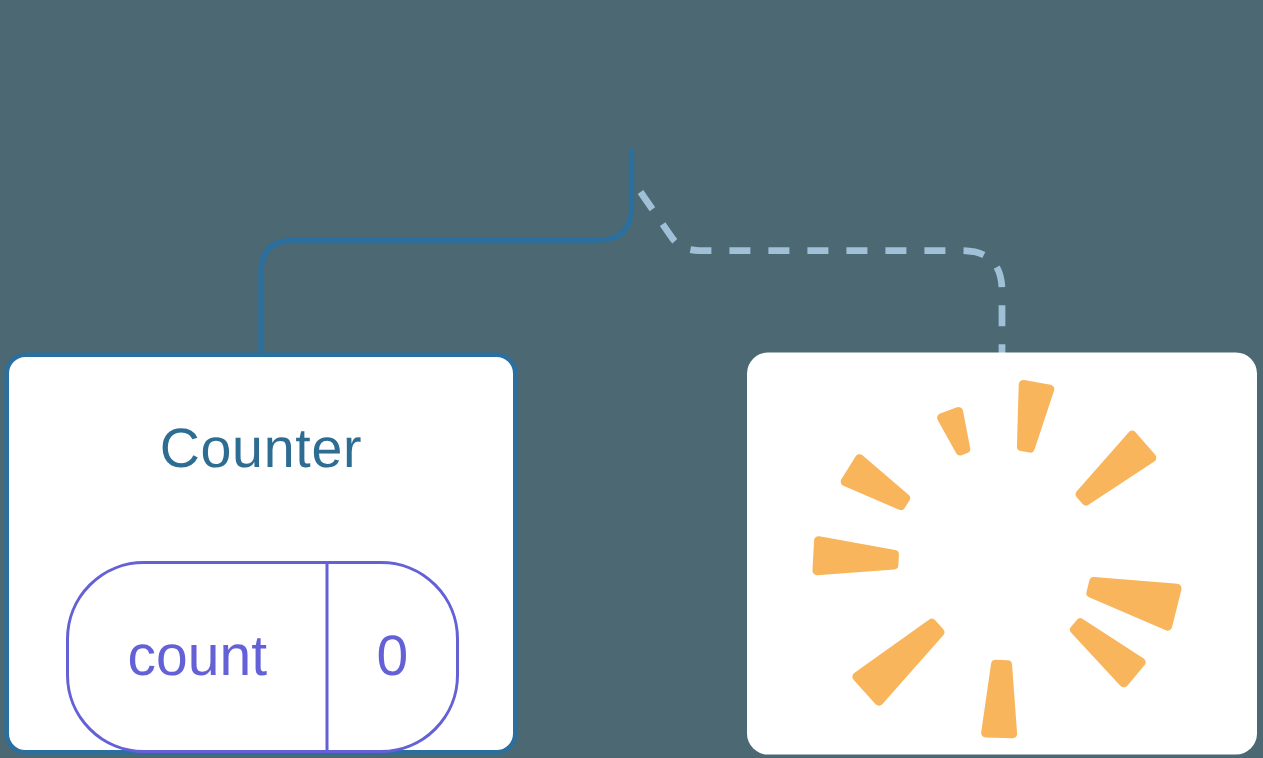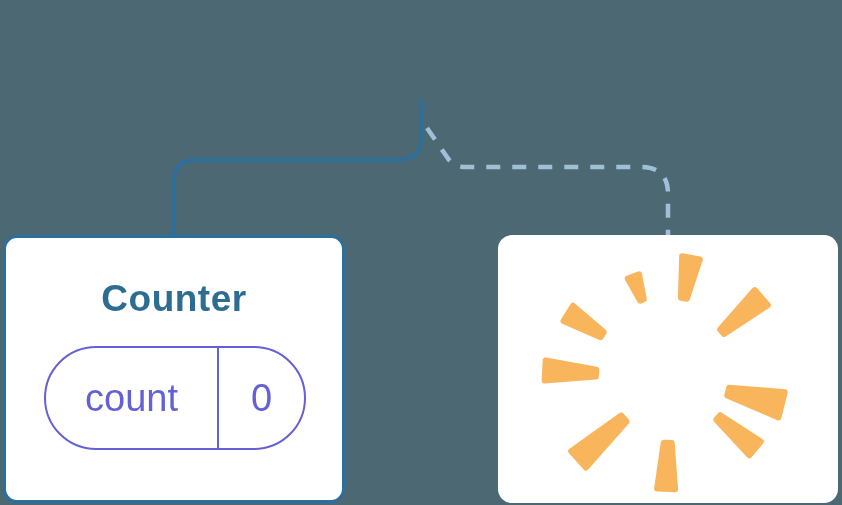--- a/index.html
+++ b/index.html
@@ -66,27 +66,27 @@
     left: 498px;
     width: 340px;
   }
   .component-title {
     position: absolute;
     left: 0; right: 0;
     top: 40px;
     text-align: center;
     color: var(--title-text, #2e6d92);
     font-size: 37px;
-    font-weight: 700;
+    font-weight: 400;
     letter-spacing: 0.5px;
   }
   .state-pill {
     position: absolute;
-    left: 38px; top: 108px;
-    width: 262px; height: 104px;
+    left: 38px; top: 136px;
+    width: 262px; height: 128px;
     box-sizing: border-box;
     border: 2.5px solid var(--state-purple, #6461d7);
     border-radius: 52px;
     display: grid;
     grid-template-columns: 173px 1fr;
     overflow: hidden;
     text-align: right;
   }
   .pill-cell {
     display: flex;

